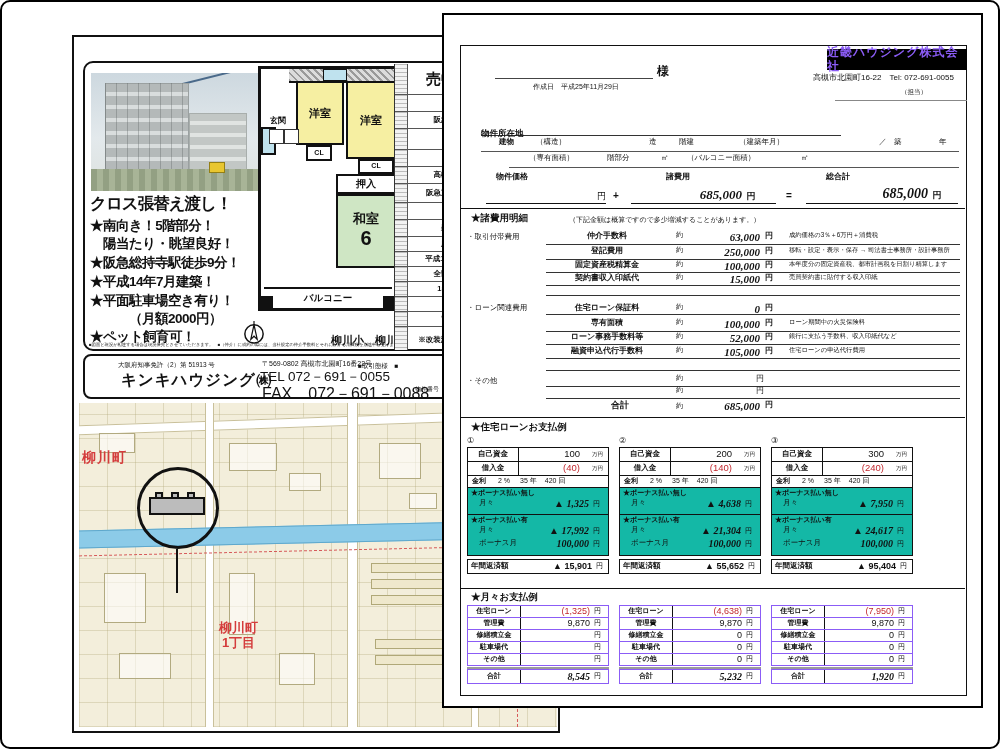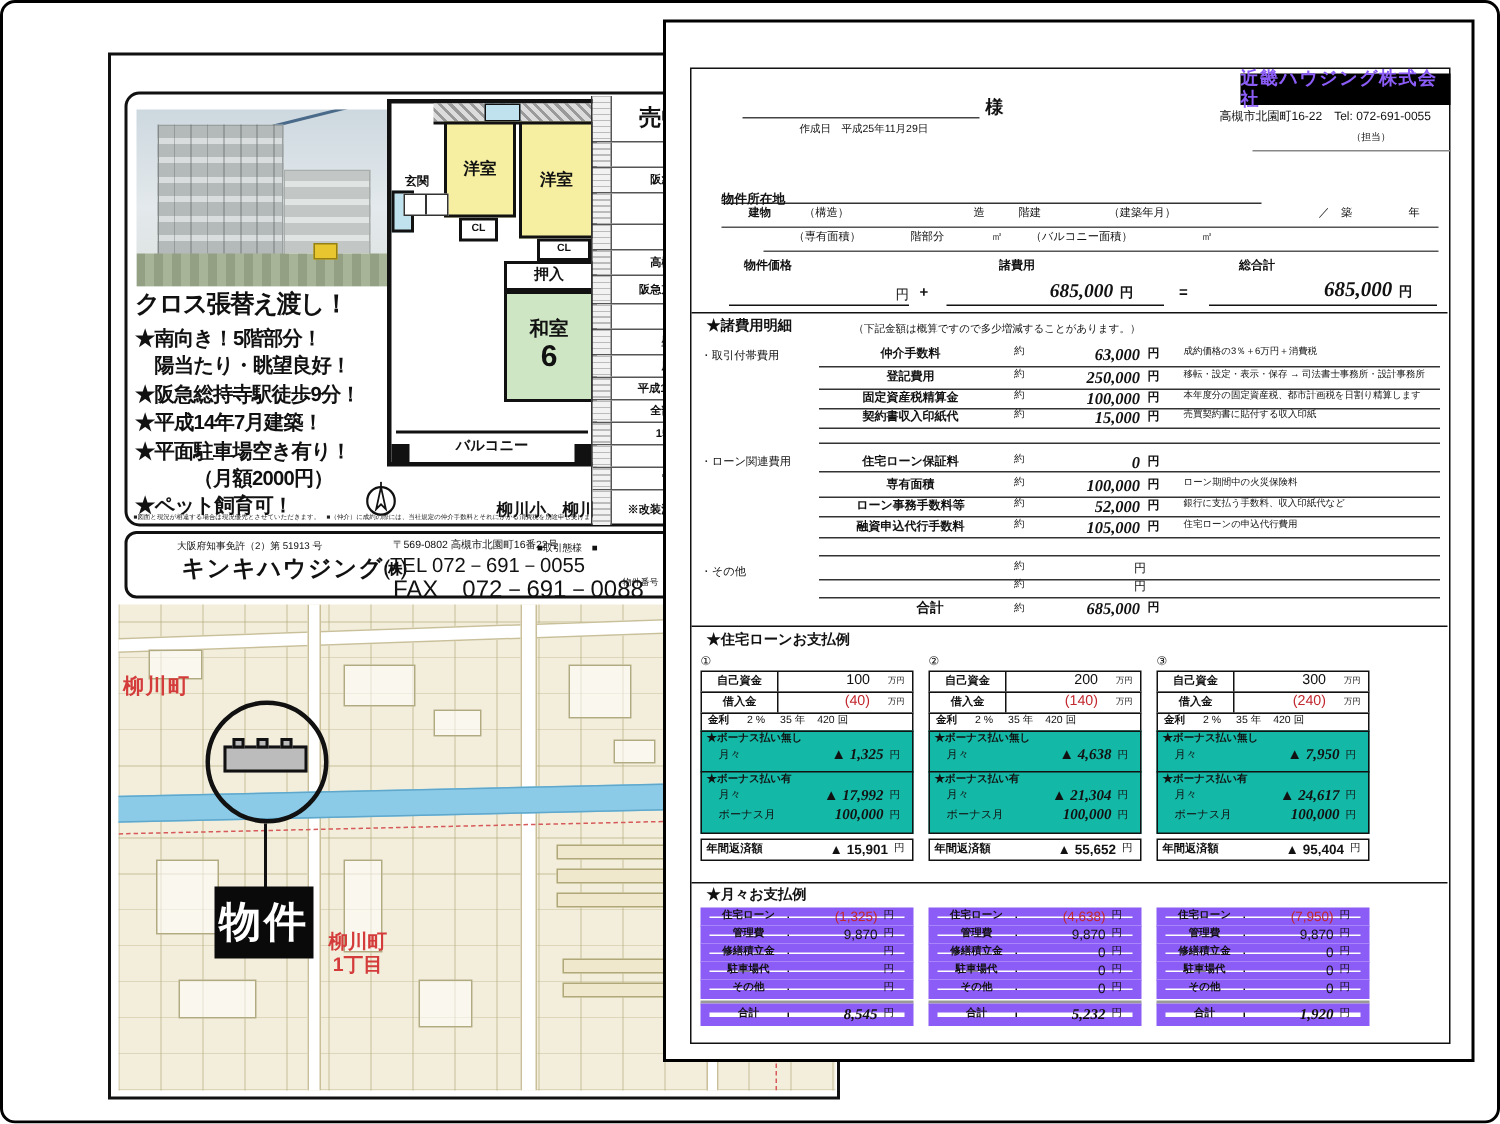--- a/index.html
+++ b/index.html
@@ -97,21 +97,21 @@
   .lbrow{display:flex;align-items:center;height:13px;}
   .lbl7{font-size:7px;font-weight:bold;}
   .lmon{font-size:7.5px;margin-left:8px;}
   .lamt{flex:1;text-align:right;font-size:10px;padding-right:4px;}
   .lyen{width:12px;font-size:7px;}
   .lann{display:flex;align-items:center;border:1px solid #111;height:15px;box-sizing:border-box;margin-top:3px;background:#fff;}
   .lann .t{font-size:7.5px;font-weight:bold;padding-left:3px;}
   .lann .v{flex:1;text-align:right;font-size:9px;font-weight:bold;padding-right:4px;}
   
   .mtab{top:560px;width:142px;}
-  .mrow{display:flex;align-items:center;border:6px solid #8b5cf6;height:13px;box-sizing:border-box;margin-top:-1px;background:#fff;}
+  .mrow{display:flex;align-items:center;border:1px solid #8b5cf6;height:13px;box-sizing:border-box;margin-top:-1px;background:#fff;}
   .mlbl{width:52px;border-right:1px solid #111;align-self:stretch;display:flex;align-items:center;justify-content:center;font-size:7px;font-weight:bold;}
   .mval{flex:1;text-align:right;font-size:9px;padding-right:4px;}
   .myen{width:14px;font-size:7px;}
   .msep{height:3px;background:#999;margin:1px 0 0 0;}
   .f7{font-size:7px;} .f75{font-size:7.5px;} .f8{font-size:8px;} .f85{font-size:8.5px;} .f9{font-size:9px;} .f95{font-size:9.5px;} .f10{font-size:10px;} .f11{font-size:16px;} .f12{font-size:12px;} .f13{font-size:13px;} .f65{font-size:6.5px;} .f6{font-size:6px;}
 </style>
 </head>
 <body>
 
 <div class="canvas">
@@ -270,21 +270,20 @@
       <div class="apt" style="left:292px;top:192px;width:130px"></div>
       <div class="apt" style="left:296px;top:236px;width:90px"></div>
       <div class="apt" style="left:296px;top:252px;width:90px"></div>
       <div class="a mtown" style="left:3px;top:46px">柳川町</div>
       <div class="a mcircle"></div>
       <div class="a mfoot"></div>
       <div class="mbump" style="left:76px;top:89px"></div>
       <div class="mbump" style="left:92px;top:89px"></div>
       <div class="mbump" style="left:108px;top:89px"></div>
       <div class="a mline"></div>
-      <div class="a mbukken">物件</div>
       <div class="a mtown2">
         <div>柳川町</div>
         <div>1丁目</div>
       </div>
     </div>
   </div>
 
   <div class="a rpage">
     <div class="a inner">
 

